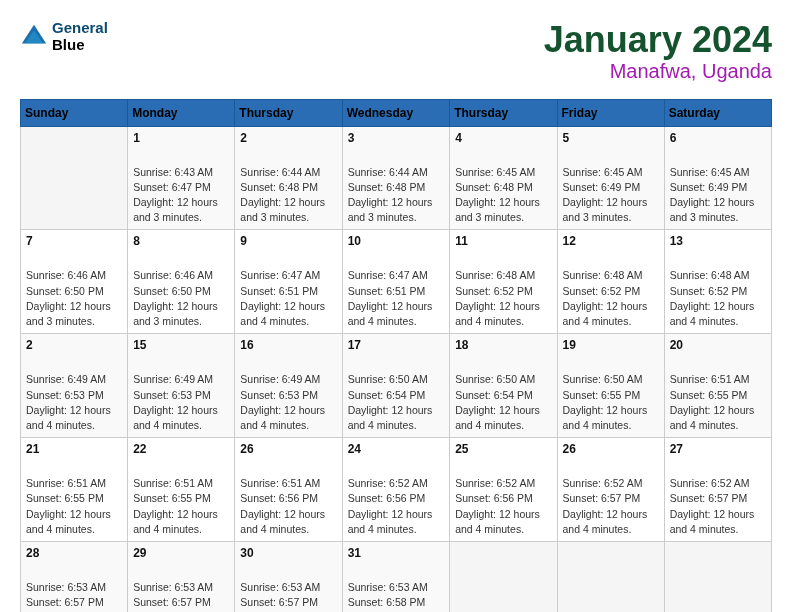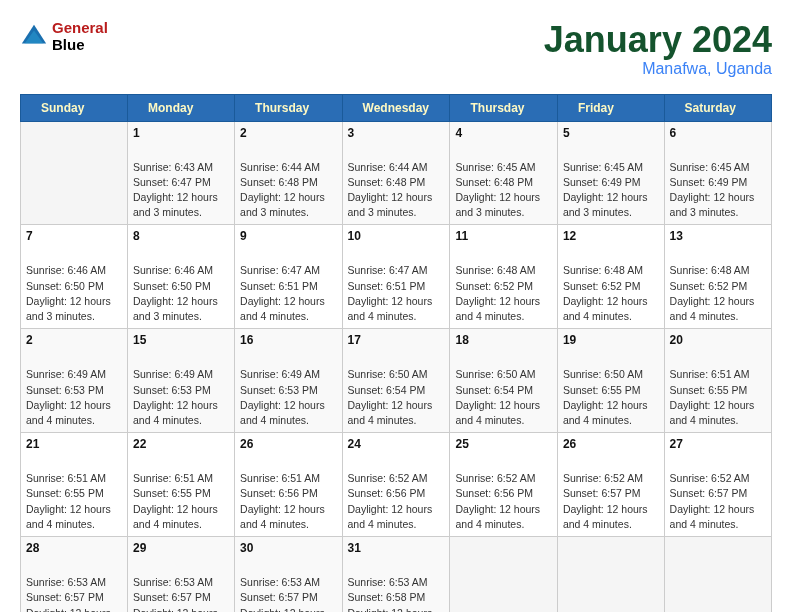--- a/index.html
+++ b/index.html
@@ -21,49 +21,49 @@
       align-items: center;
       gap: 4px;
     }
     .logo-text {
       display: flex;
       flex-direction: column;
       font-size: 15px;
       font-weight: bold;
       line-height: 1.1;
     }
-    .logo-text .general { color: #b91c1c; }
+    .logo-text .general { color: #0c4a6e; }
     .logo-text .blue { color: #000000; }
     .logo-icon {
       width: 28px;
       height: 28px;
     }
     .title-block {
       text-align: right;
     }
     .title-block .month-year {
       font-size: 36px;
       font-weight: bold;
       color: #14532d;
       line-height: 1.1;
     }
     .title-block .location {
-      font-size: 16px;
-      color: #3b82f6;
+      font-size: 20px;
+      color: #a21caf;
       text-align: right;
     }
     .calendar {
       width: 100%;
       border-collapse: collapse;
       font-size: 11px;
     }
     .calendar thead th {
       background-color: #2a6db5;
-      color: #fef9c3;
-      padding: 6px 20px;
+      color: #000000;
+      padding: 6px 4px;
       text-align: left;
       font-size: 12px;
       font-weight: bold;
       border: 1px solid #1a5a9a;
     }
     .calendar tbody td {
       border: 1px solid #ccc;
       vertical-align: top;
       padding: 4px 5px;
       width: 108px;

